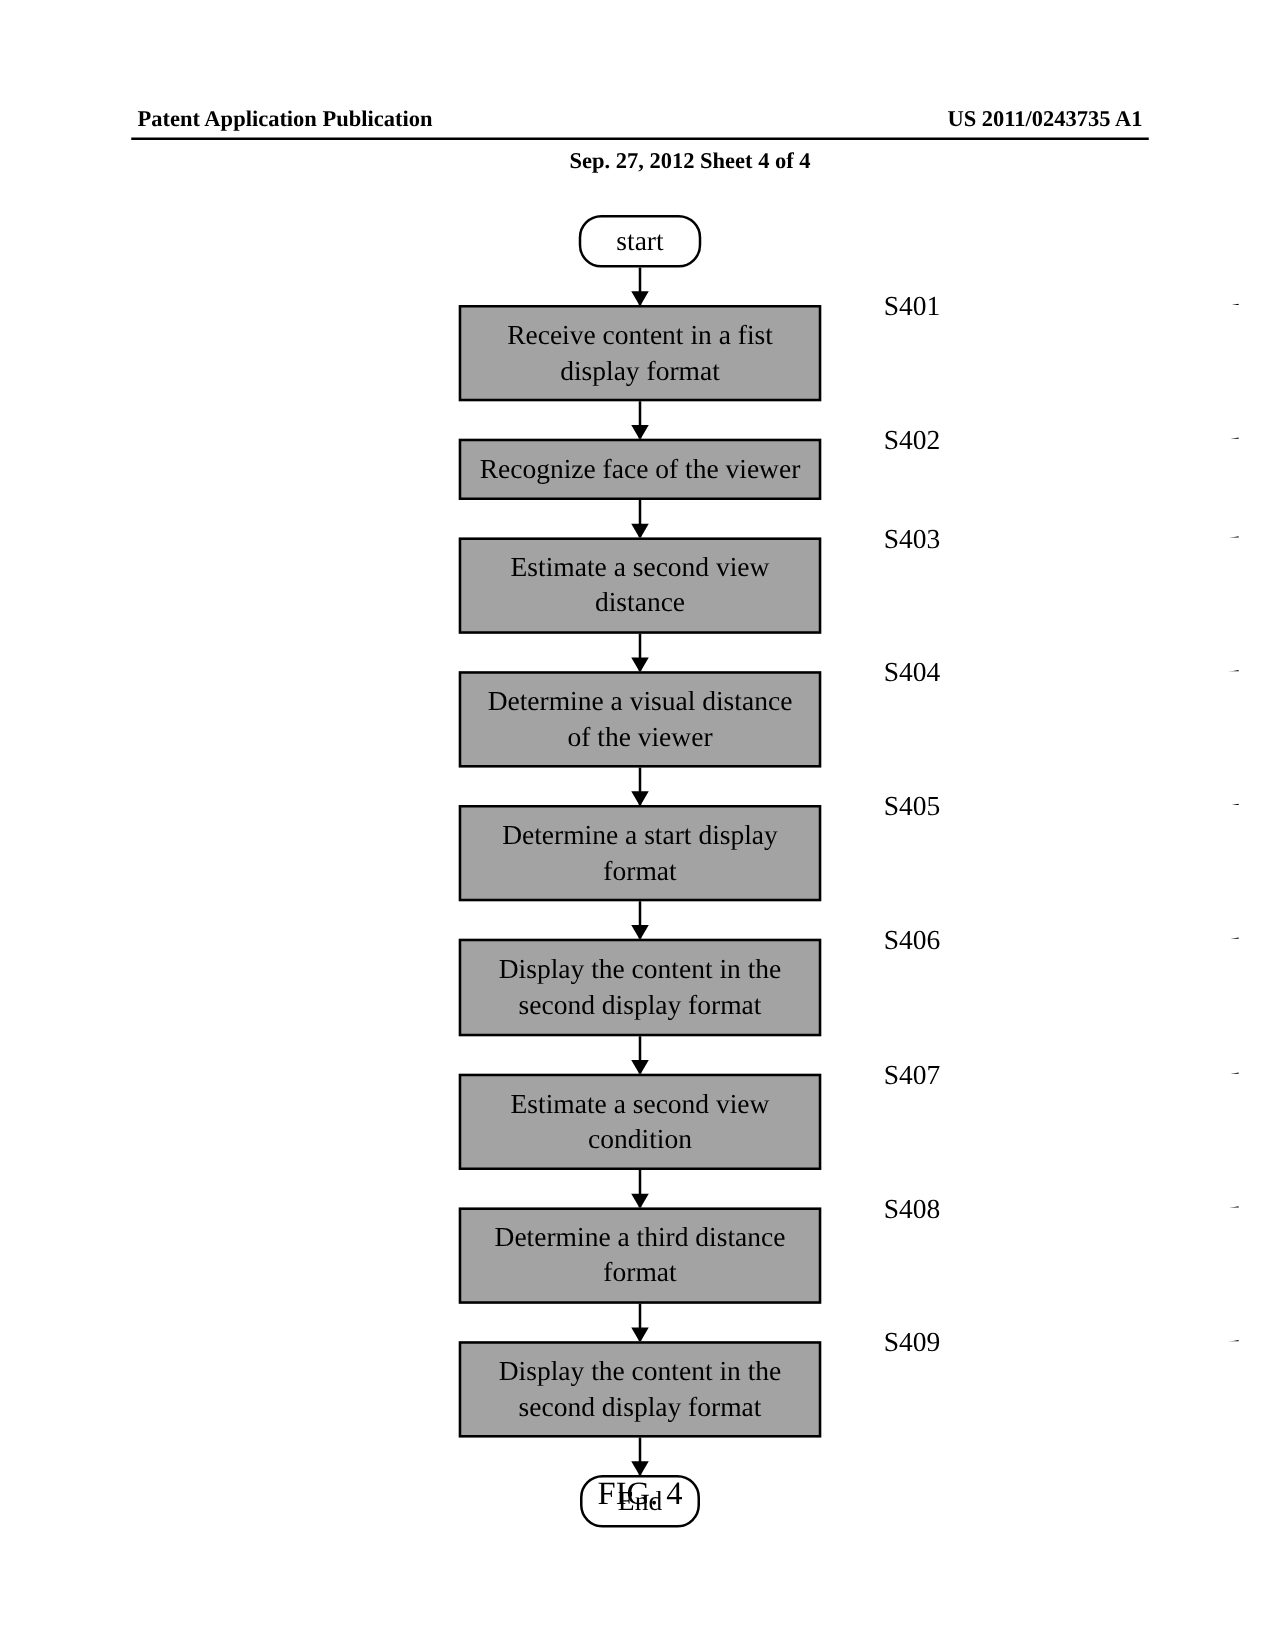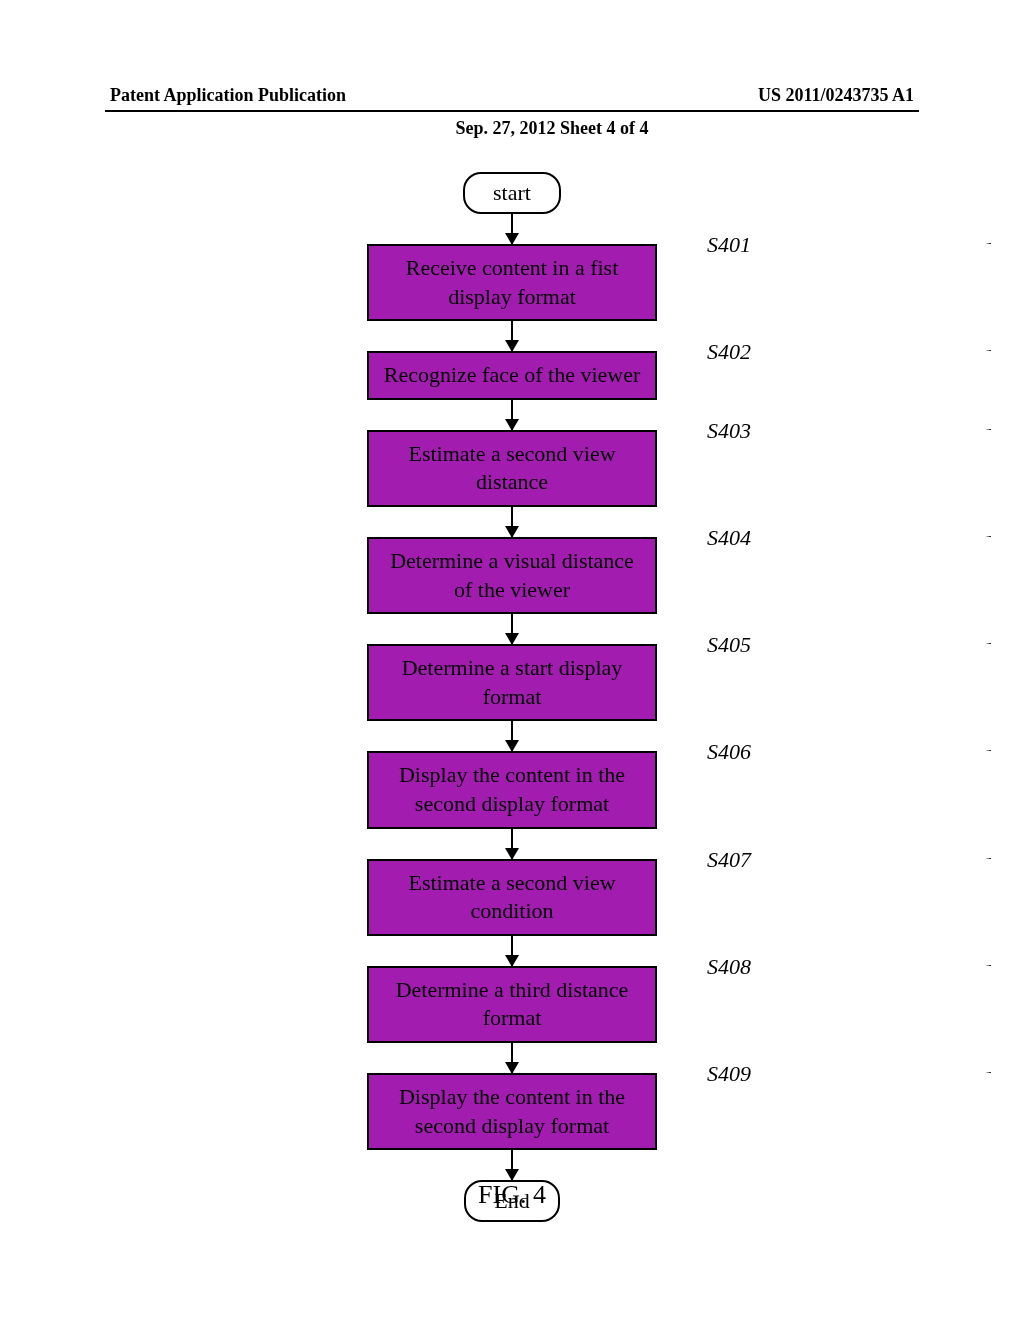--- a/index.html
+++ b/index.html
@@ -58,21 +58,21 @@
       padding: 6px 28px;
       font-size: 22px;
       background: white;
       text-align: center;
     }
     .process {
       border: 2px solid black;
       width: 290px;
       padding: 8px 10px;
       font-size: 22px;
-      background: #a21caf;
+      background: #a3a3a3;
       text-align: center;
       line-height: 1.3;
       position: relative;
     }
     .arrow-container {
       height: 30px;
       width: 40px;
       position: relative;
       display: flex;
       justify-content: center;
@@ -95,21 +95,20 @@
       position: relative;
       display: flex;
       align-items: flex-start;
     }
     .step-label {
       position: absolute;
       left: 300px;
       top: -8px;
       display: flex;
       align-items: center;
-      font-style: italic;
     }
     .leader {
       position: absolute;
       left: 292px;
       top: 6px;
       width: 38px;
       height: 2px;
       display: block;
     }
     .label-text {

